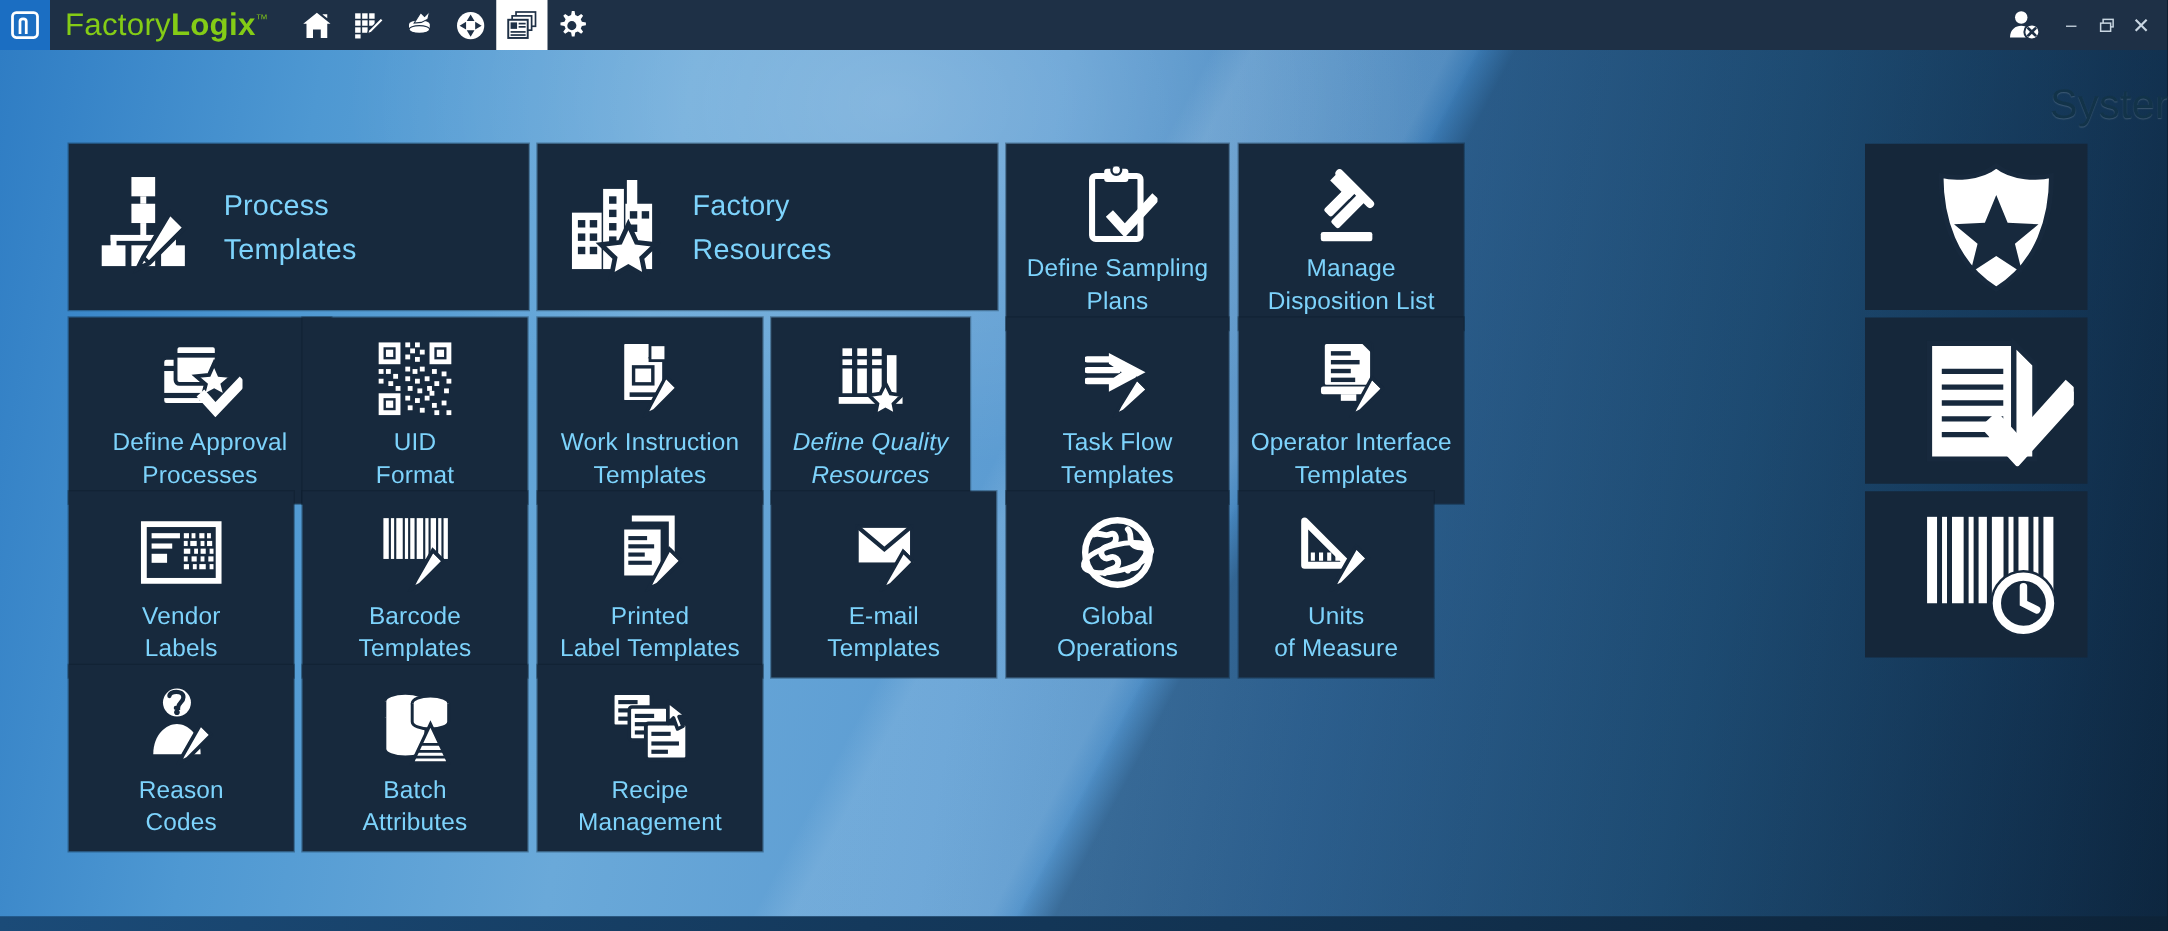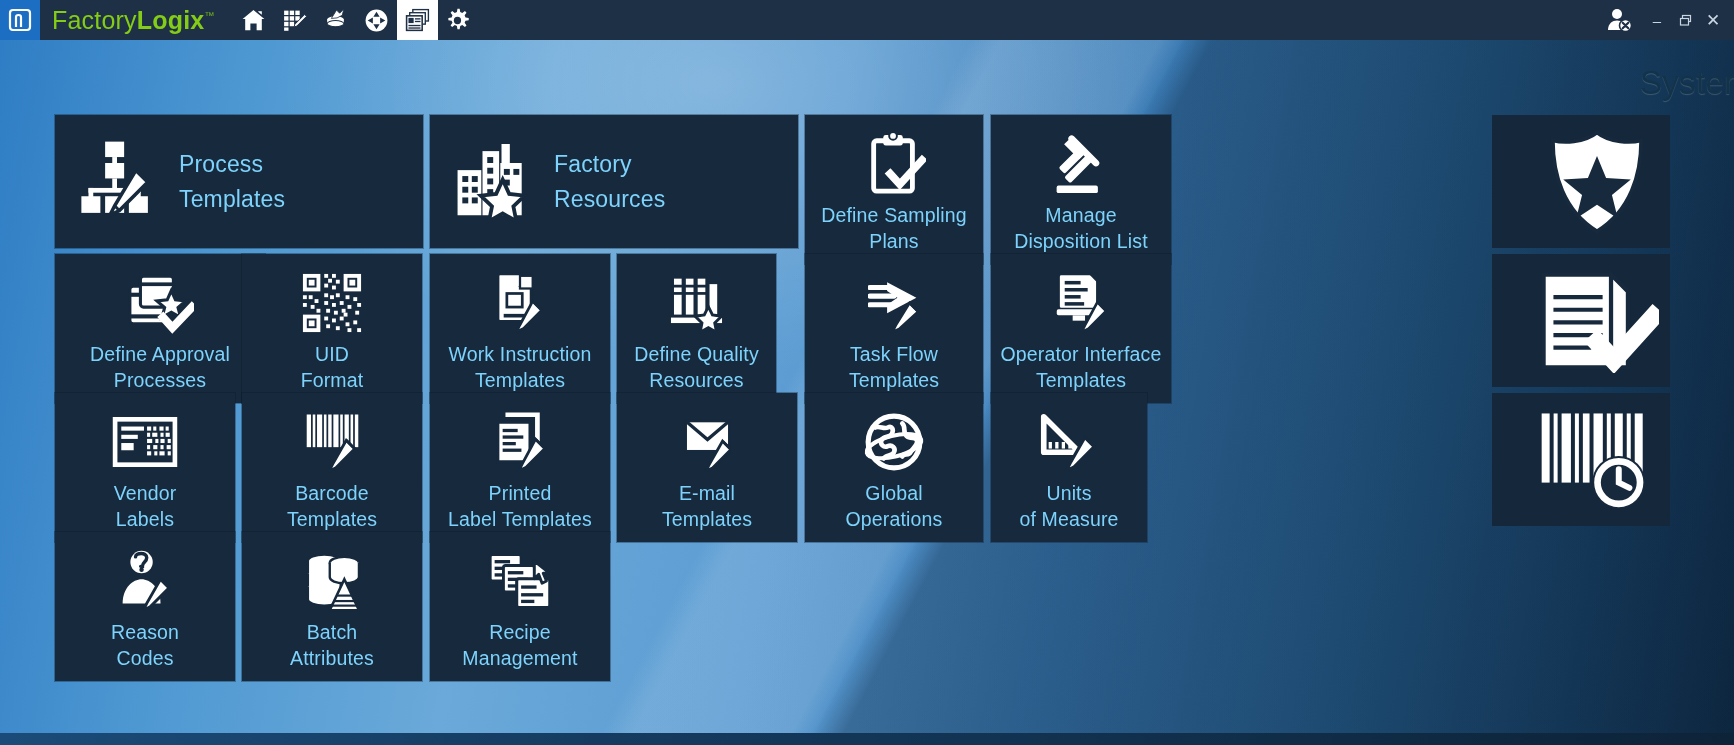--- a/index.html
+++ b/index.html
@@ -304,21 +304,21 @@
           <div class="ico">
             <svg width="58" height="62" viewBox="0 0 64 68">
               <use href="#i-work-instruction-icon"></use>
             </svg>
           </div>
           <div class="lbl">
             <span>Work Instruction</span>
             <span>Templates</span>
           </div>
         </div>
-        <div class="tile vert" style="left: 617px; top: 214px; width: 159px; height: 133px;">
+        <div class="tile vert" style="left: 617px; top: 214px; width: 159px; height: 133px; font-style: italic;">
           <div class="ico">
             <svg width="55" height="62" viewBox="0 0 60 68">
               <use href="#i-books-star-icon"></use>
             </svg>
           </div>
           <div class="lbl">
             <span>Define Quality</span>
             <span>Resources</span>
           </div>
         </div>

